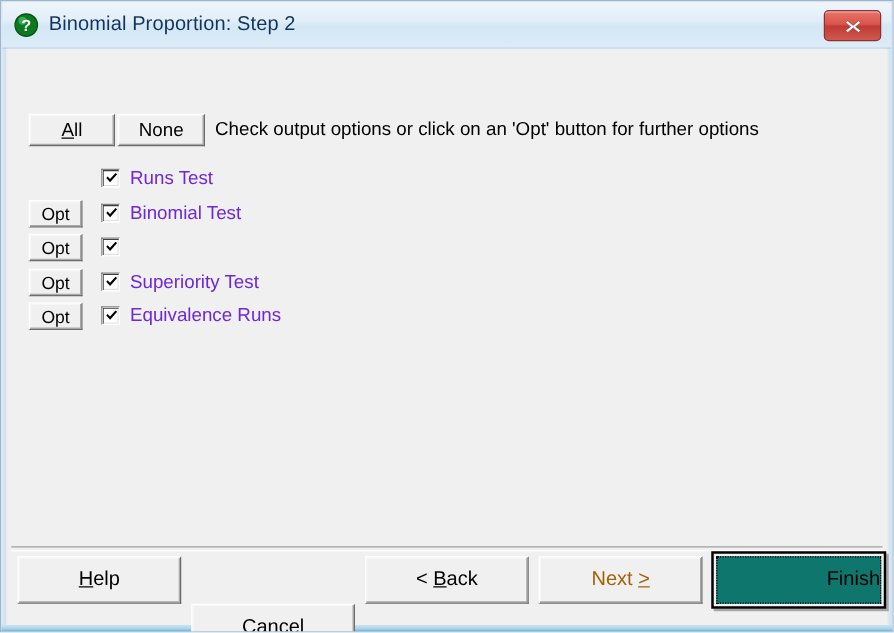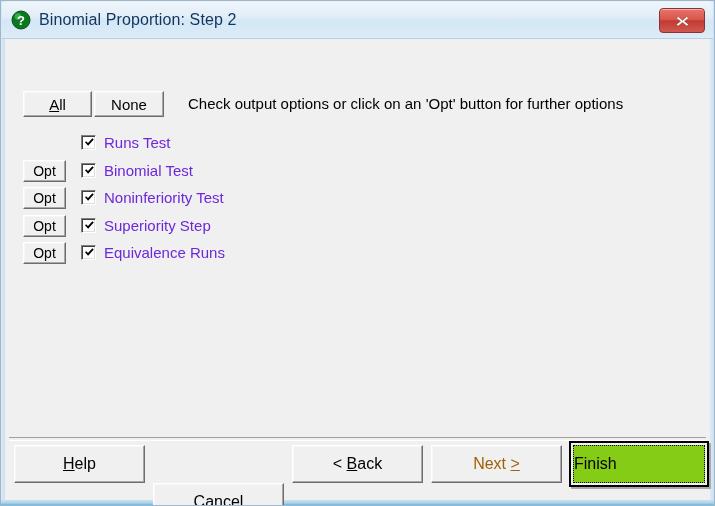--- a/index.html
+++ b/index.html
@@ -117,21 +117,20 @@
   #btn-all   { left: 17px;  top: 52px; width: 69px; height: 26px; font-size: 15px; }
   #btn-none  { left: 88px;  top: 52px; width: 70px; height: 26px; font-size: 15px; }
 
   #instruction {
     position: absolute;
     left: 166px;
     top: 56px;
     font-size: 15px;
     color: #000000;
     white-space: nowrap;
-    margin-left: 16px;
   }
 
   
   .opt-row {
     position: absolute;
     left: 0;
     height: 24px;
   }
   .btn-opt {
     left: 17px;
@@ -206,26 +205,26 @@
   }
   #btn-finish {
     position: absolute;
     left: 2px;
     top: 2px;
     right: 2px;
     bottom: 2px;
     width: auto;
     height: auto;
     box-sizing: border-box;
-    background: #84cc16;
+    background: #0f766e;
     border: 1px dotted #000000;
     box-shadow: none;
     display: flex;
     align-items: center;
-    justify-content: flex-start;
+    justify-content: flex-end;
     font-size: 16px;
     color: #000;
     cursor: default;
     user-select: none;
   }
 </style>
 </head>
 <body>
 
 <div id="window">
@@ -289,32 +288,31 @@
         </div>
         <div class="opt-row" style="top: 147px; left: 0px; right: 0px;">
           <div class="btn btn-opt">
             <span>Opt</span>
           </div>
           <div class="checkbox">
             <svg width="13" height="13" viewBox="0 0 13 13">
               <path d="M2 6.3 L3.1 5.2 L5.0 7.1 L9.4 2.3 L10.7 3.4 L5.1 9.8 Z" fill="#000000"></path>
             </svg>
           </div>
-          <div class="opt-label">Noninferiority Test</div>
         </div>
         <div class="opt-row" style="top: 174.5px; left: 0px; right: 0px;">
           <div class="btn btn-opt">
             <span>Opt</span>
           </div>
           <div class="checkbox">
             <svg width="13" height="13" viewBox="0 0 13 13">
               <path d="M2 6.3 L3.1 5.2 L5.0 7.1 L9.4 2.3 L10.7 3.4 L5.1 9.8 Z" fill="#000000"></path>
             </svg>
           </div>
-          <div class="opt-label">Superiority Step</div>
+          <div class="opt-label">Superiority Test</div>
         </div>
         <div class="opt-row" style="top: 202px; left: 0px; right: 0px;">
           <div class="btn btn-opt">
             <span>Opt</span>
           </div>
           <div class="checkbox">
             <svg width="13" height="13" viewBox="0 0 13 13">
               <path d="M2 6.3 L3.1 5.2 L5.0 7.1 L9.4 2.3 L10.7 3.4 L5.1 9.8 Z" fill="#000000"></path>
             </svg>
           </div>

